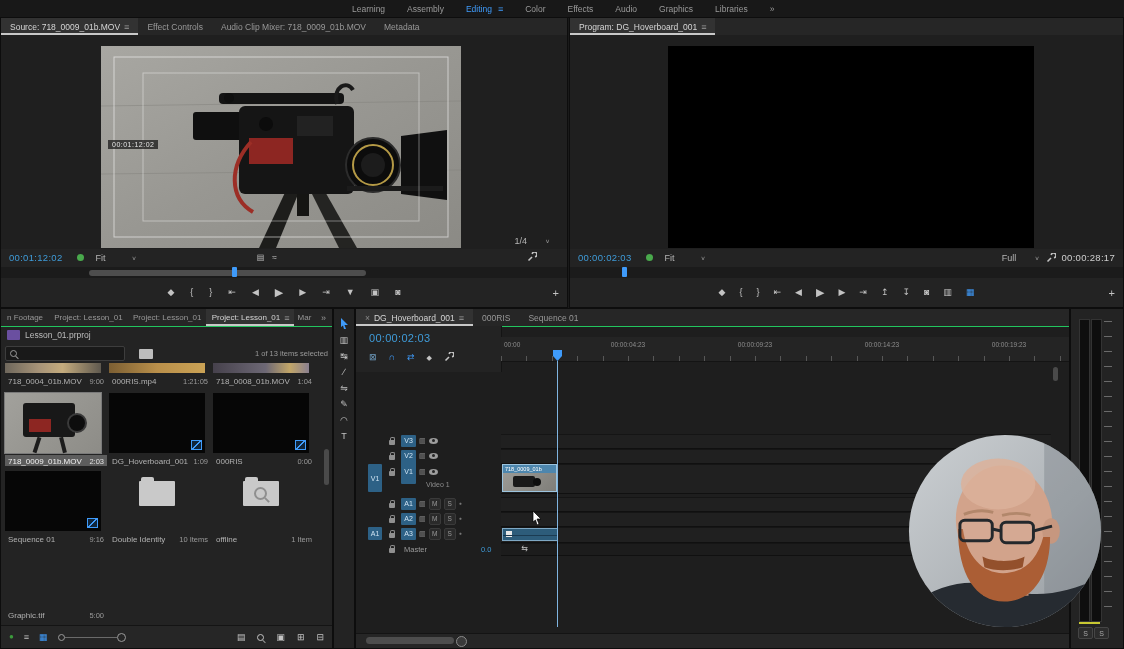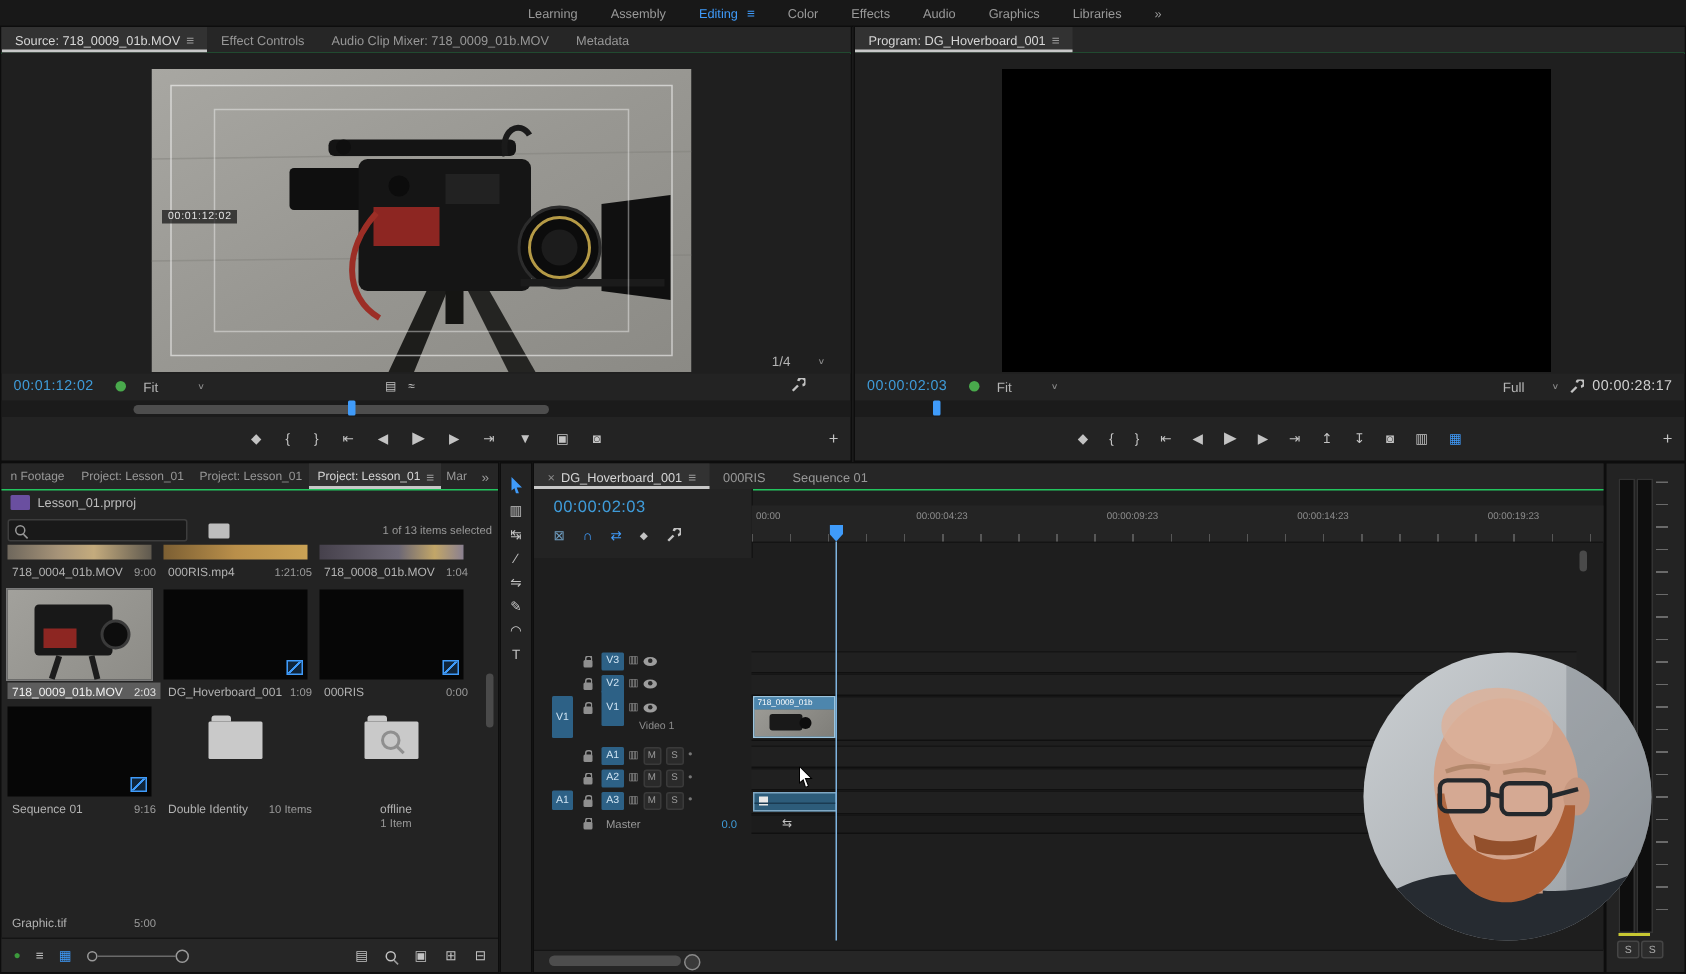--- a/index.html
+++ b/index.html
@@ -324,21 +324,21 @@
       </div>
       <div class="cell-label abs" style="left:108px;top:170px;width:96px;">
         <span>Double Identity</span>
           <span class="dur">10 Items</span>
       </div>
       <div class="abs" style="left:212px;top:118px;width:96px;height:46px;display:flex;justify-content:center;">
         <span class="folder">
             <span class="mag-lg"></span>
           </span>
       </div>
-      <div class="cell-label abs" style="left:212px;top:170px;width:96px;flex-direction:column;">
+      <div class="cell-label abs" style="left:212px;top:170px;width:96px;">
         <span>offline</span>
           <span class="dur">1 Item</span>
       </div>
 
       <div class="cell-label abs" style="left:4px;top:246px;width:96px;">
         <span>Graphic.tif</span>
           <span class="dur">5:00</span>
       </div>
     </div>
     <div class="abs" style="right:3px;top:140px;width:5px;height:36px;background:#4a4a4a;border-radius:3px;"></div>

